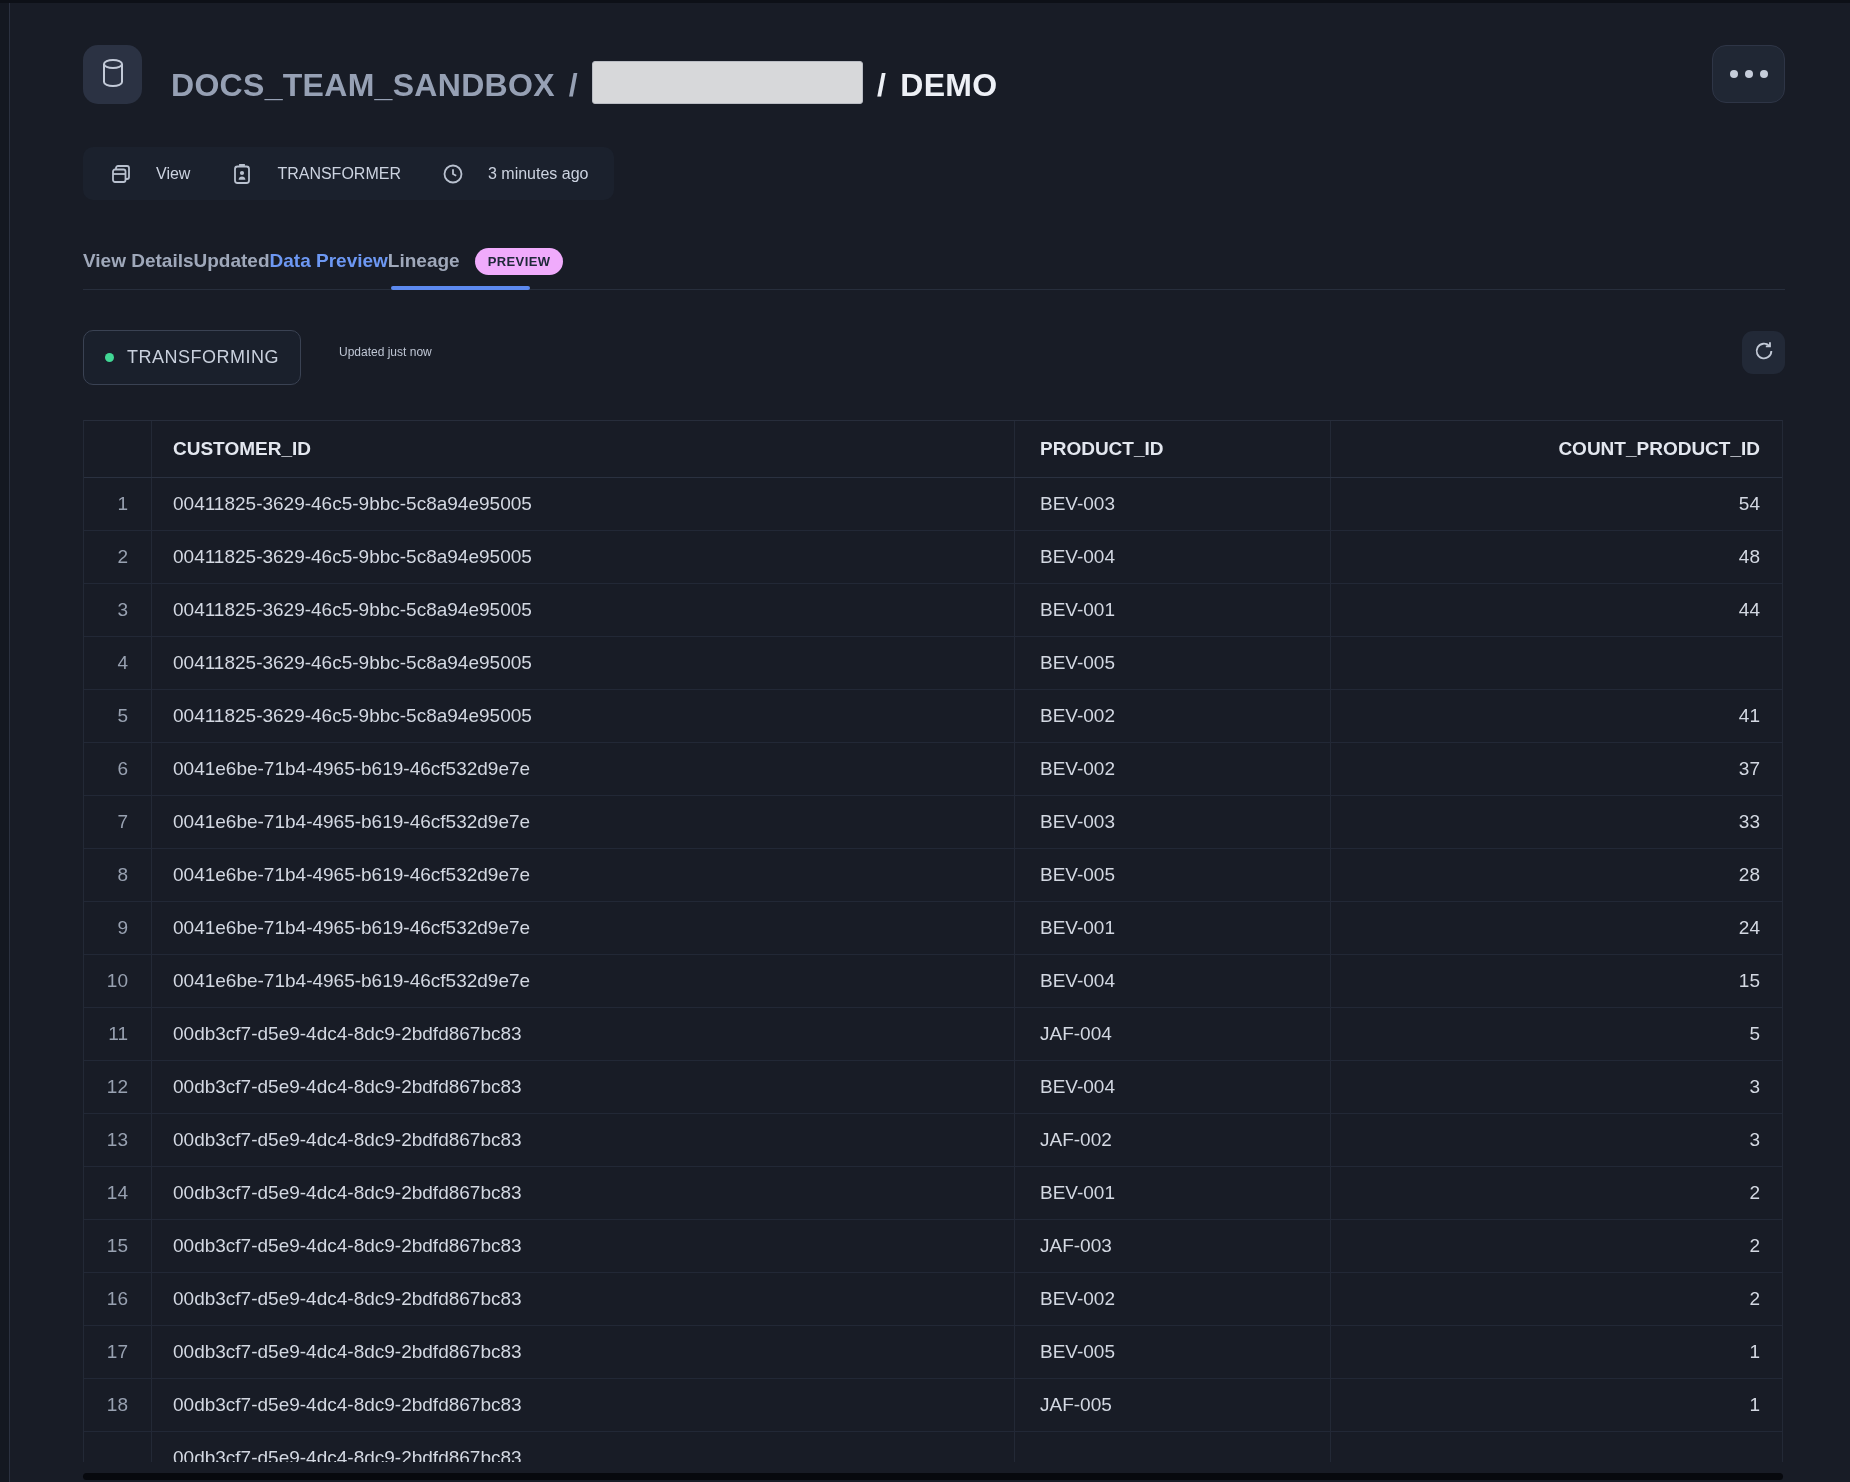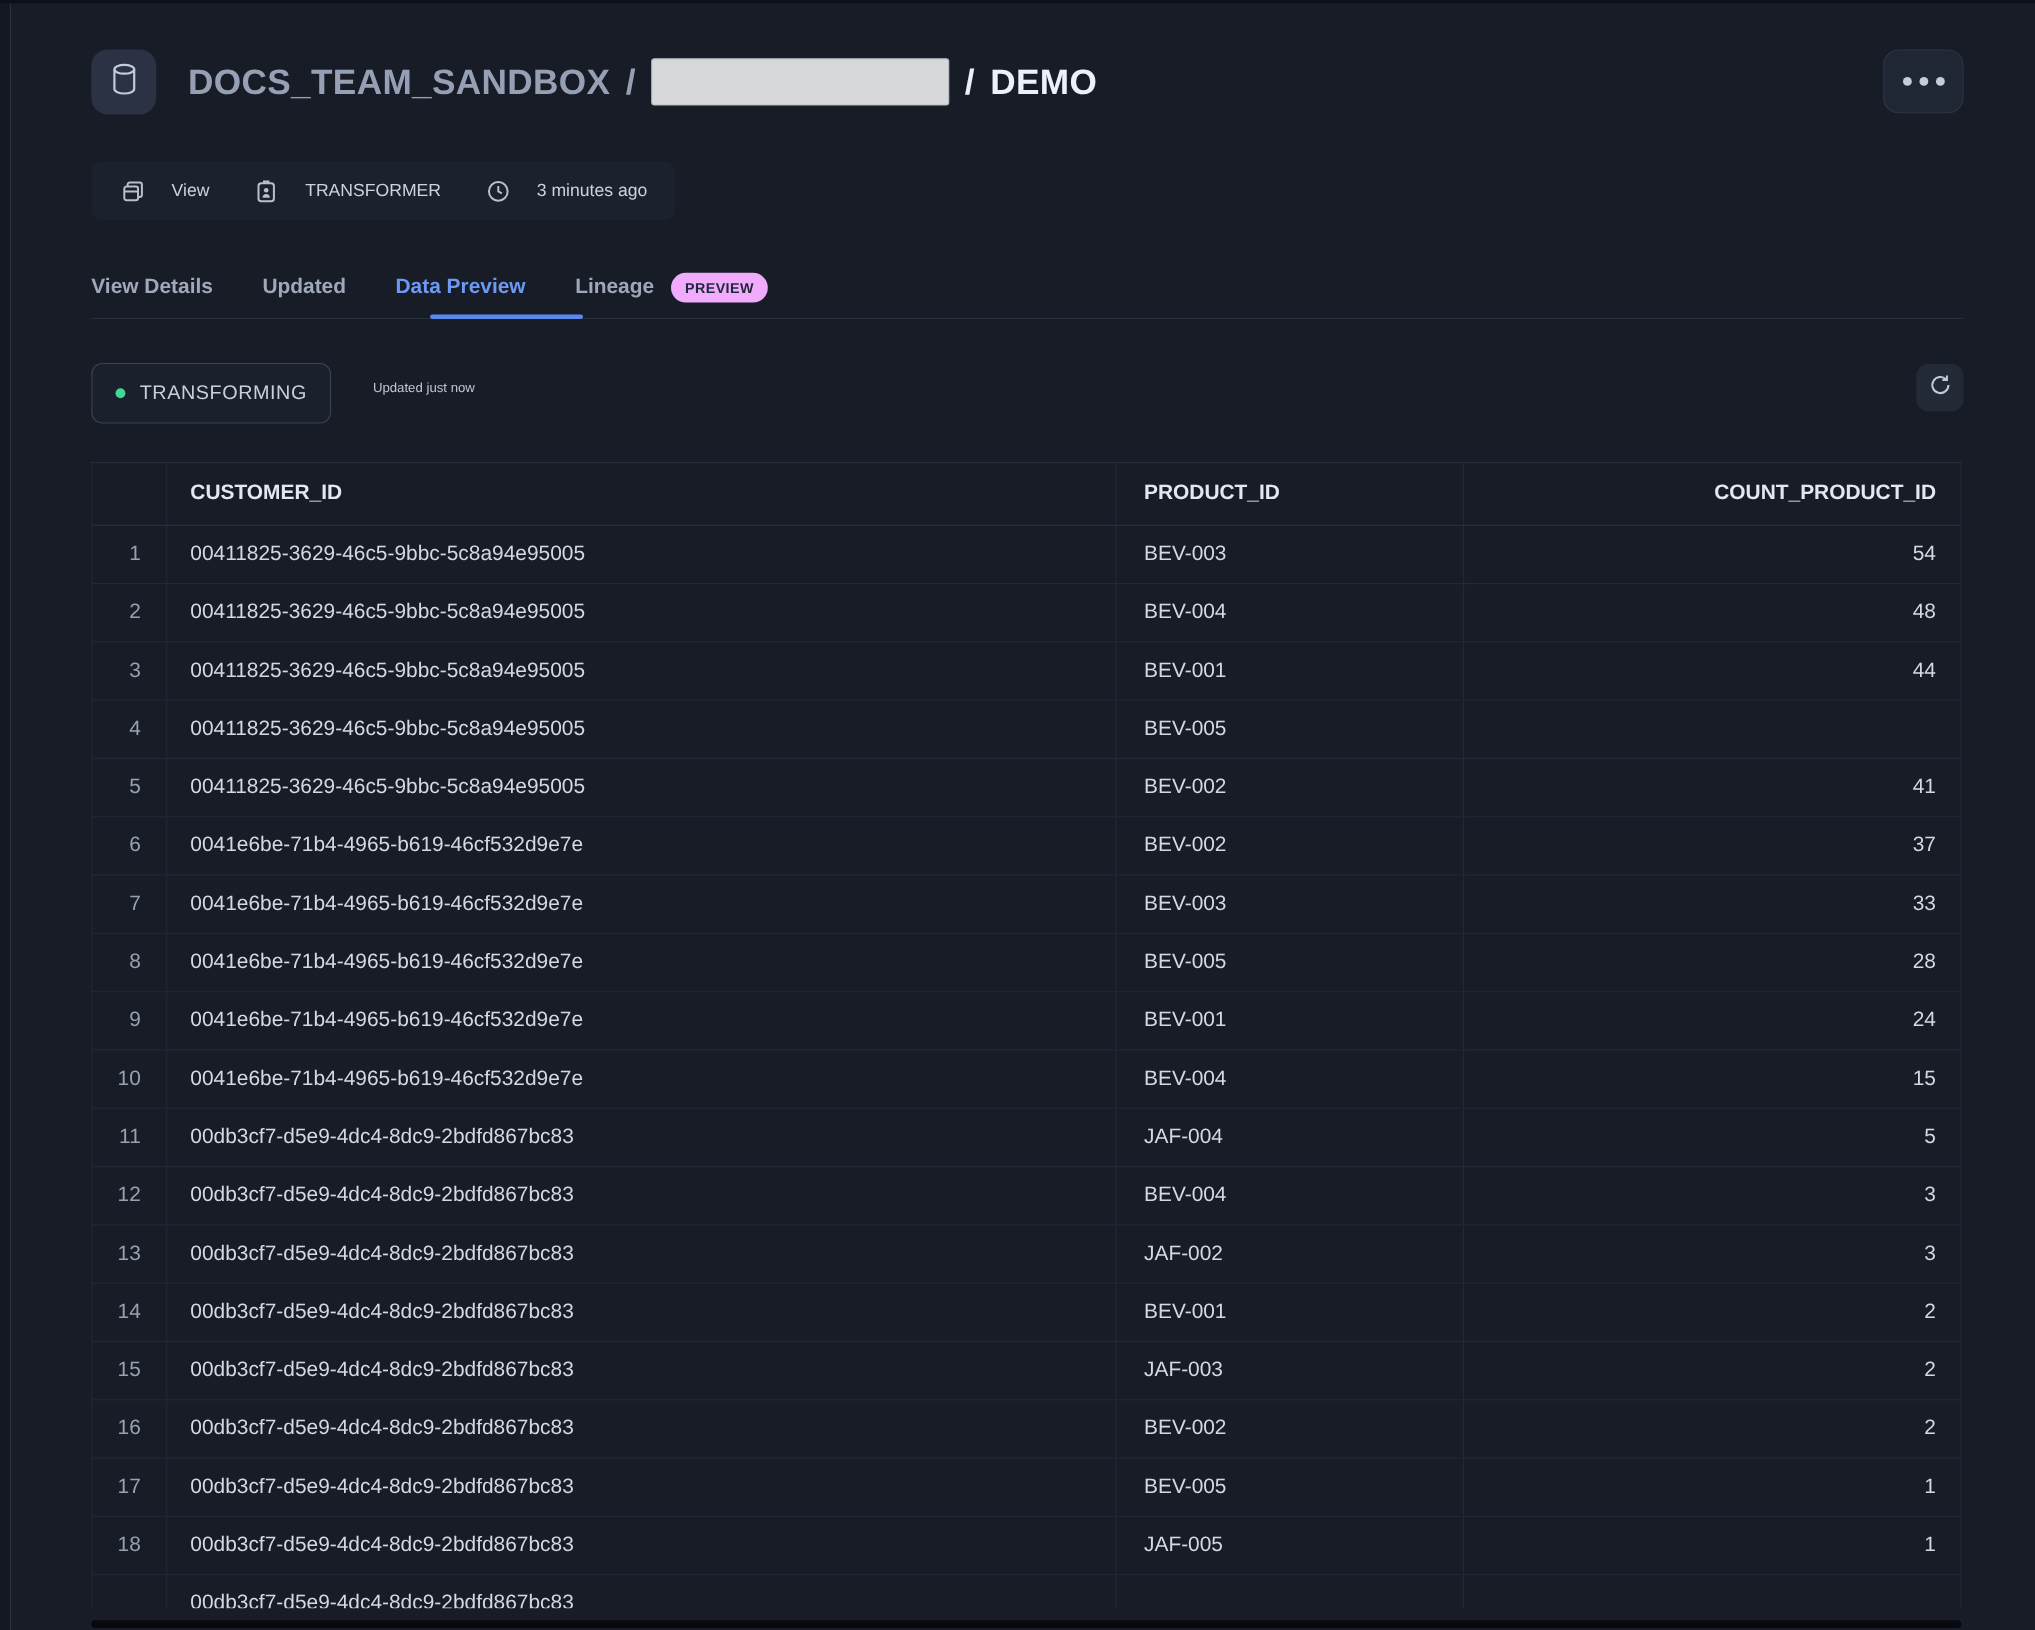--- a/index.html
+++ b/index.html
@@ -20,21 +20,21 @@
     background: #0d1017;
   }
   
   .obj-icon-tile {
     position: absolute; left: 83px; top: 45px; width: 59px; height: 59px;
     background: #2b3243; border-radius: 15px;
     display: flex; align-items: center; justify-content: center;
   }
   .title {
     position: absolute; left: 171px; top: 45px; height: 59px;
-    display: flex; align-items: center; gap: 14px;
+    display: flex; align-items: flex-end; gap: 14px;
     font-size: 32px; font-weight: 700; letter-spacing: 0.3px;
     white-space: nowrap;
   }
   .title .db-part { color: #96a0b4; }
   .title .slash-gray { color: #96a0b4; }
   .title .slash-white { color: #edf0f6; }
   .title .obj-part { color: #edf0f6; }
   .redacted-box {
     display: inline-block; width: 271px; height: 43px;
     background: #d7d8da; border: 1px solid #b9bcc3; border-radius: 3px;
@@ -51,21 +51,21 @@
     position: absolute; left: 83px; top: 147px; height: 53px;
     background: #1b212d; border-radius: 10px;
     display: inline-flex; align-items: center; padding: 0 26px; gap: 40px;
   }
   .meta-item { display: flex; align-items: center; gap: 23px;
     font-size: 16px; color: #ccd3e0; white-space: nowrap; }
   .meta-item svg { display: block; }
   
   .tabs {
     position: absolute; left: 83px; top: 240px; height: 42px;
-    display: flex; align-items: center; gap: 45px;
+    display: flex; align-items: center; 
   }
   .tab { font-size: 19px; font-weight: 700; color: #9fa8ba; cursor: pointer;
     display: flex; align-items: center; gap: 15px; white-space: nowrap; }
   .tab.active { color: #6d98f3; }
   .pill {
     background: #f0abfc; color: #20293a; font-size: 13px; font-weight: 700;
     letter-spacing: 0.4px; padding: 6px 13px; border-radius: 999px;
   }
   .tabs-divider {
     position: absolute; left: 83px; top: 289px; width: 1702px; height: 1px;

